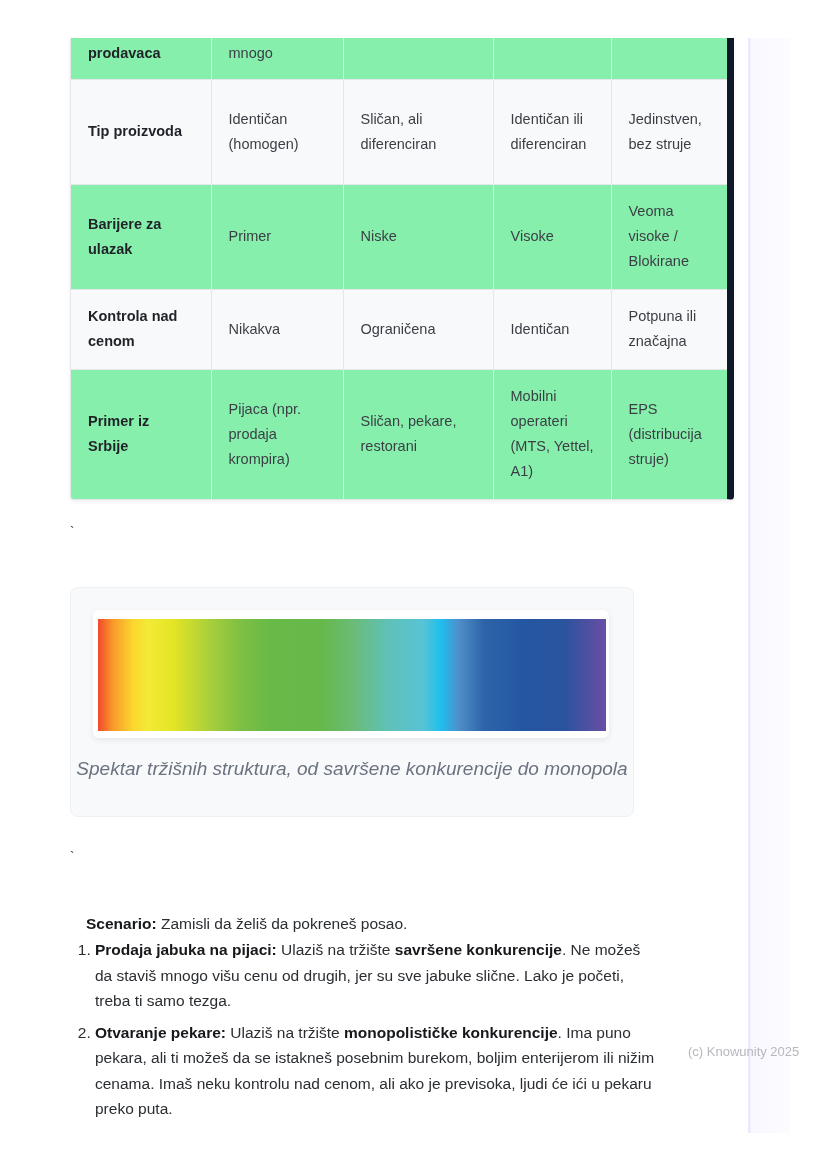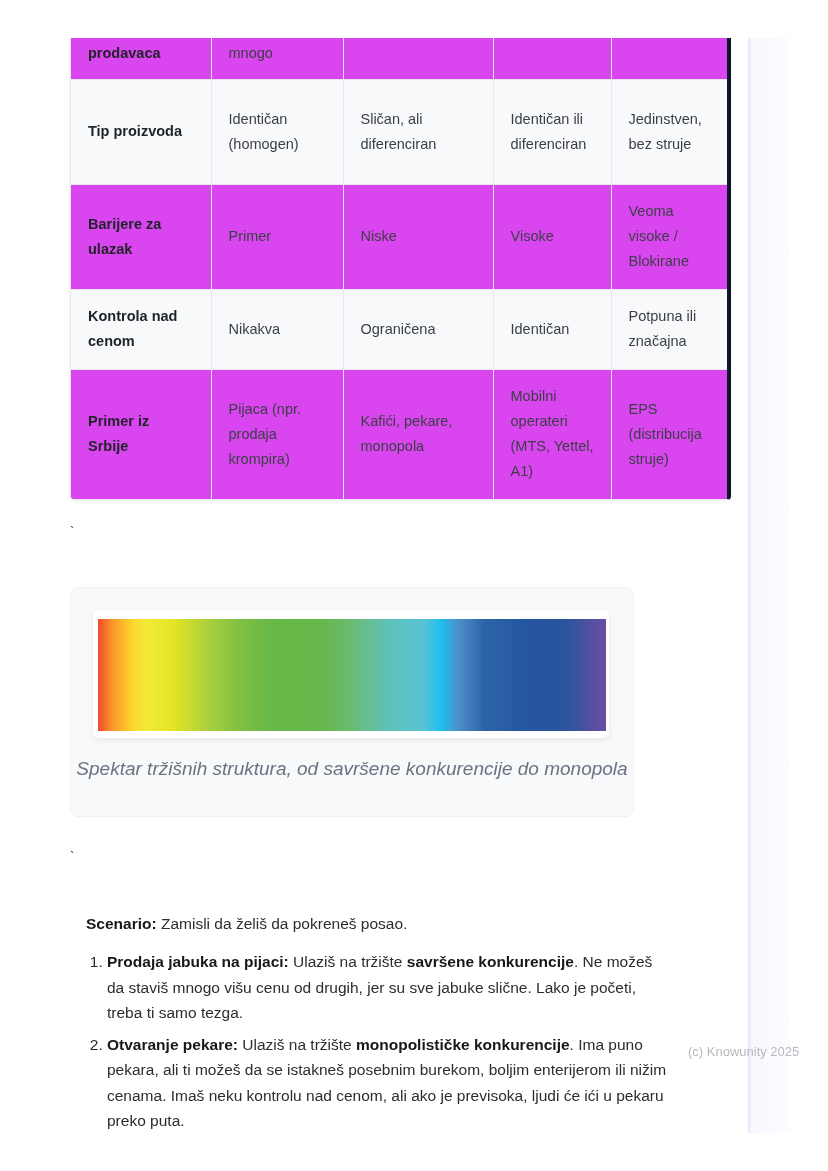--- a/index.html
+++ b/index.html
@@ -29,25 +29,25 @@
       top: 0;
       width: 660px;
     }
     
     .table-wrap {
       position: absolute;
       left: 0;
       top: 38px;
       width: 656px;
       border-left: 1px solid #e5e7eb;
-      border-right: 4px solid #0f172a;
+      border-right: 7px solid #0f172a;
       border-bottom: 1px solid #e5e7eb;
       box-shadow: 0 2px 4px rgba(0,0,0,0.06);
       border-radius: 0 0 4px 4px;
-      background: #d946ef;
+      background: #86efac;
     }
     table {
       border-collapse: collapse;
       width: 100%;
       font-size: 14.5px;
       line-height: 25px;
     }
     td {
       border: 1px solid #e5e7eb;
       padding: 0 17px;
@@ -142,21 +142,21 @@
       font-size: 15.5px;
       color: #2a2d31;
       line-height: 22px;
     }
     .scenario b { color: #16181b; }
     ol.scen-list {
       position: absolute;
       left: 0;
       top: 937px;
       width: 560px;
-      margin: 12px;
+      margin: 0;
       padding-left: 25px;
       font-size: 15.5px;
       line-height: 25.5px;
       color: #2a2d31;
     }
     ol.scen-list li { margin-bottom: 6px; padding-left: 0; }
     ol.scen-list b { color: #16181b; }
 
     .footer {
       position: absolute;
@@ -207,21 +207,21 @@
         <tr class="alt" style="height:80px">
           <td class="head">Kontrola nad cenom</td>
           <td>Nikakva</td>
           <td>Ograničena</td>
           <td>Identičan</td>
           <td>Potpuna ili značajna</td>
         </tr>
         <tr style="height:130px">
           <td class="head">Primer iz Srbije</td>
           <td>Pijaca (npr. prodaja krompira)</td>
-          <td>Kafići, pekare, monopola</td>
+          <td>Sličan, pekare, restorani</td>
           <td>Mobilni operateri (MTS, Yettel, A1)</td>
           <td>EPS (distribucija struje)</td>
         </tr>
       </tbody>
     </table>
   </div>
 
   <span class="backtick" style="top:524px">`</span>
 
   <div class="figure">

